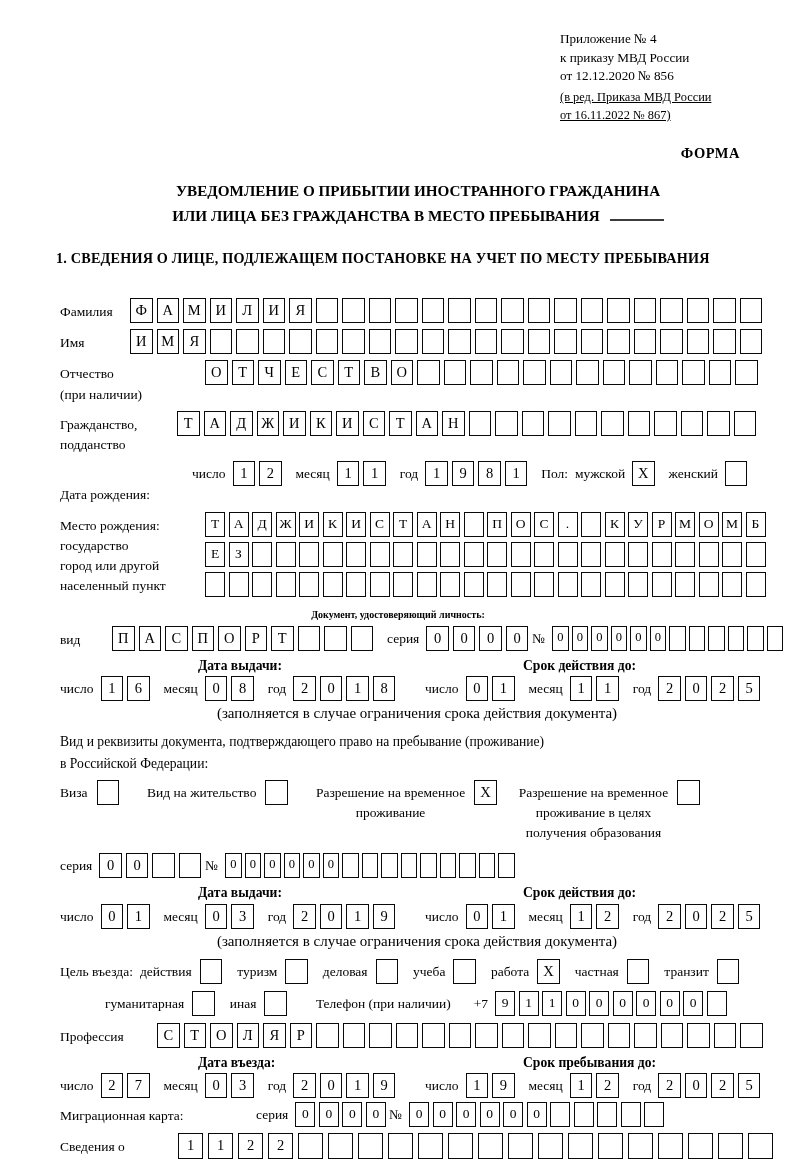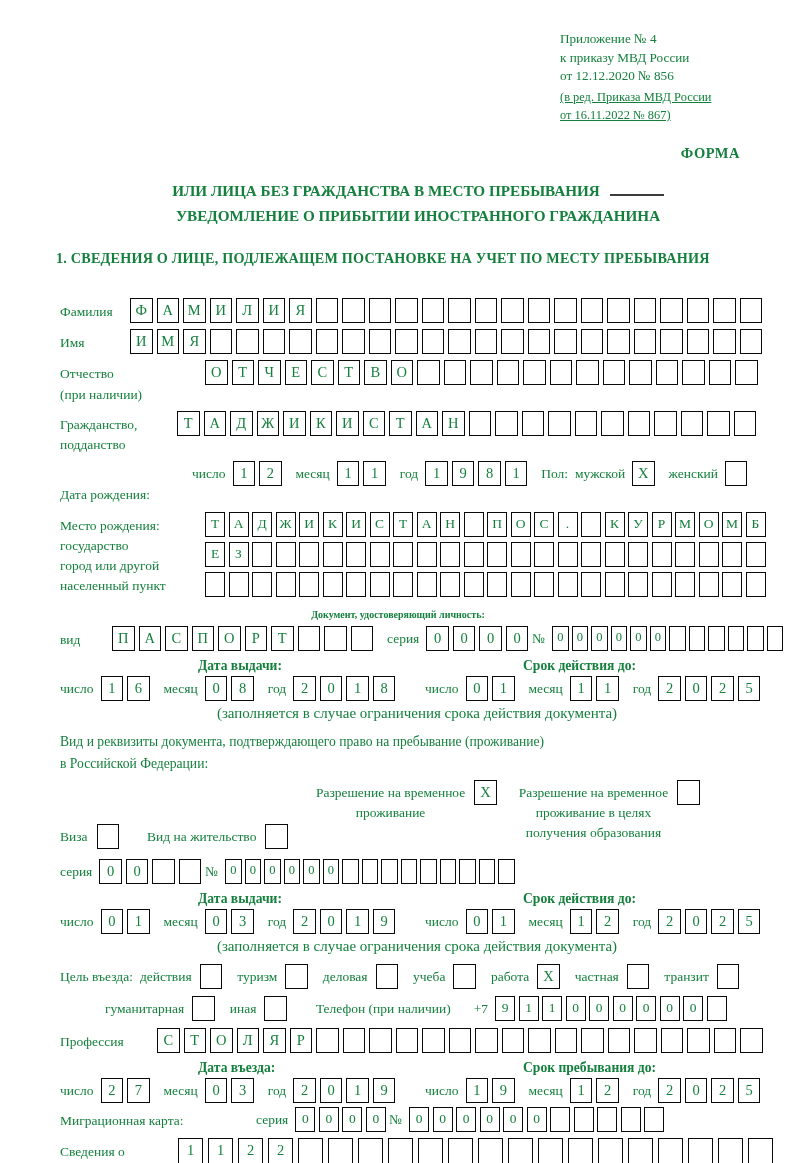--- a/index.html
+++ b/index.html
@@ -2,21 +2,21 @@
 <html lang="ru"><head>
 <meta charset="utf-8">
 <style>
   html,body{margin:0;padding:0;background:#888;}
   .page{
     position:relative;
     width:800px;height:1163px;
     box-sizing:border-box;
     margin:0 auto;
     background:#ffffff;
-    color:#15803d;
+    color:#000000;
     font-family:"Liberation Serif","DejaVu Serif",serif;
     font-size:13.5px;
     line-height:1.3;
     padding:30px 24px 8px 60px;
     overflow:hidden;
   }
   
   .hdr{width:200px;margin-left:auto;margin-right:16px;line-height:1.42;font-size:13.2px;}
   .hdr-sub{width:200px;margin-left:auto;margin-right:16px;line-height:1.42;font-size:12.4px;margin-top:3px;text-decoration:underline;}
   .forma{text-align:right;margin:20px 36px 0 0;font-weight:bold;font-size:14.5px;letter-spacing:.5px;}
@@ -56,21 +56,21 @@
   .two-col{display:flex;margin-bottom:4px;}
   .col-l{flex:0 0 365px;display:flex;}
   .col-r{display:flex;}
   .note{font-size:15px;text-align:center;margin:-1px 2px 7px 0;}
 
   .intro{font-size:13.6px;margin:4px 0 3px 0;line-height:1.65;}
   .opts{display:flex;margin:4px 0 10px 0;}
   .opt{display:flex;align-items:flex-start;}
   .olabel{text-align:center;line-height:1.5;padding-top:3px;}
   .opt .cell{margin-left:9px;}
-  .mr18{margin-right:18px;} .mr24{margin-right:24px;margin-top:44px;}
+  .mr18{margin-right:18px;} .mr24{margin-right:24px;}
 
   .p-row{display:flex;align-items:flex-start;margin-bottom:7px;}
   .p-item{display:flex;align-items:flex-start;margin-right:11px;}
   .p-item .inline-lbl{padding-right:8px;}
 </style>
 </head>
 <body>
 
 <div class="page">
 
@@ -79,22 +79,22 @@
     <div>к приказу МВД России</div>
     <div>от 12.12.2020 № 856</div>
   </div>
   <div class="hdr-sub">
     <div>(в ред. Приказа МВД России</div>
     <div>от 16.11.2022 № 867)</div>
   </div>
   <div class="forma">ФОРМА</div>
 
   <div class="title">
+    <div>УВЕДОМЛЕНИЕ О ПРИБЫТИИ ИНОСТРАННОГО ГРАЖДАНИНА</div>
     <div><span>ИЛИ ЛИЦА БЕЗ ГРАЖДАНСТВА В МЕСТО ПРЕБЫВАНИЯ</span><span class="blank-line"></span></div>
-    <div>УВЕДОМЛЕНИЕ О ПРИБЫТИИ ИНОСТРАННОГО ГРАЖДАНИНА</div>
   </div>
 
   <div class="sec-head">1. СВЕДЕНИЯ О ЛИЦЕ, ПОДЛЕЖАЩЕМ ПОСТАНОВКЕ НА УЧЕТ ПО МЕСТУ ПРЕБЫВАНИЯ</div>
 
   <div class="f-row">
     <div class="f-label w70">Фамилия</div>
     <div class="boxes">
         <span class="cell">Ф</span>
         <span class="cell">А</span>
         <span class="cell">М</span>

